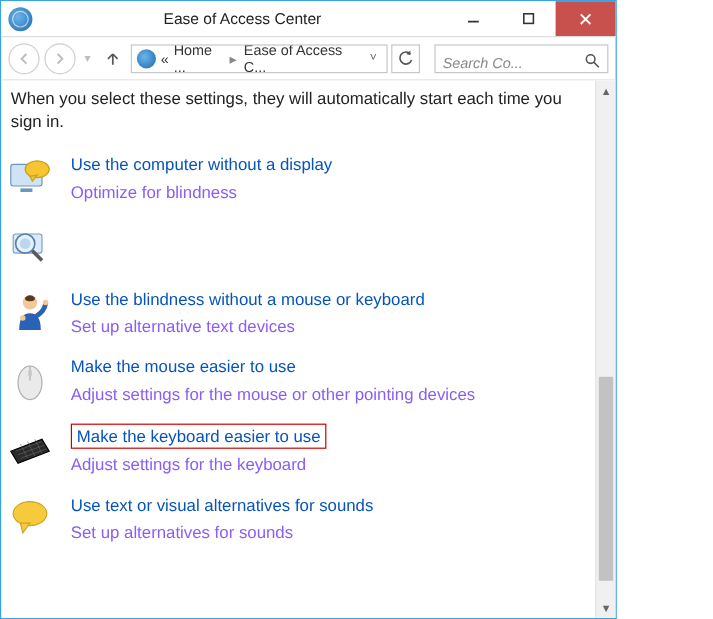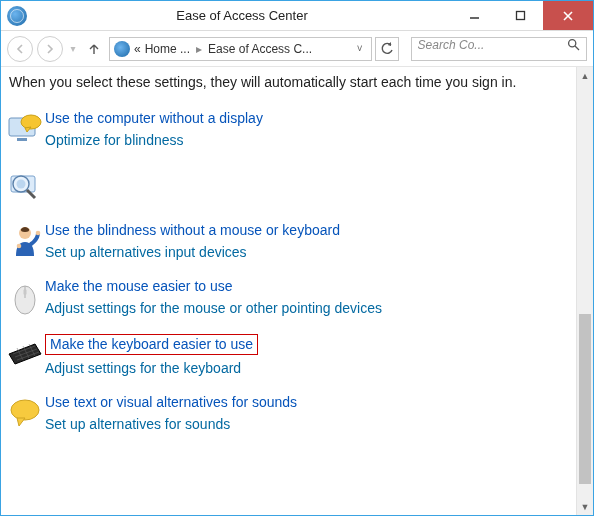--- a/index.html
+++ b/index.html
@@ -1,56 +1,56 @@
 <!DOCTYPE html>
 <html><head>
 <meta charset="utf-8">
 <style>
   * { box-sizing: border-box; margin: 0; padding: 0; font-family: "Segoe UI", Tahoma, sans-serif; }
   html, body { width: 594px; height: 516px; overflow: hidden; background: #fff; }
 
-  .window { width: 594px; height: 516px; border: 1px solid #3aa3e3; display: flex; flex-direction: column; background: #fff; }
+  .window { width: 514px; height: 516px; border: 1px solid #3aa3e3; display: flex; flex-direction: column; background: #fff; }
 
   .titlebar { height: 30px; display: flex; align-items: center; background: #fff; border-bottom: 1px solid #dcdcdc; }
   .titlebar .sysicon { width: 20px; height: 20px; margin: 0 6px; border-radius: 50%; background: radial-gradient(circle at 40% 40%, #6cb4ee, #1a67a6); position: relative; }
   .titlebar .sysicon::after { content:""; position:absolute; inset:3px; border:1px solid rgba(255,255,255,.6); border-radius:50%; }
   .titlebar .title { flex: 1; text-align: center; font-size: 13px; color: #222; }
   .winbtns { display: flex; height: 100%; }
   .winbtn { width: 46px; height: 100%; display: flex; align-items: center; justify-content: center; font-size: 13px; color: #333; }
   .winbtn.close { background: #c8504d; color: #fff; width: 50px; }
 
   .navbar { height: 36px; display: flex; align-items: center; padding: 0 6px; gap: 4px; border-bottom: 1px solid #e5e5e5; }
   .navcircle { width: 26px; height: 26px; border: 1px solid #cfcfcf; border-radius: 50%; display: flex; align-items: center; justify-content: center; color: #bdbdbd; font-size: 13px; }
   .navdrop { width: 12px; color: #bdbdbd; font-size: 10px; text-align: center; }
   .navup { width: 22px; height: 22px; display: flex; align-items: center; justify-content: center; color: #555; font-size: 14px; }
   .addrwrap { flex: 1.4; height: 24px; border: 1px solid #c7c7c7; display: flex; align-items: center; padding: 0 4px; gap: 4px; font-size: 12px; color: #333; overflow: hidden; }
   .addrwrap .addricon { width: 16px; height: 16px; border-radius: 50%; background: radial-gradient(circle at 40% 40%, #6cb4ee, #1a67a6); flex-shrink: 0; }
   .addrwrap .sep { color: #888; padding: 0 2px; }
   .addrspacer { flex: 1; }
   .addrdrop { color: #666; font-size: 10px; padding: 0 4px; }
   .refresh { width: 24px; height: 24px; border: 1px solid #c7c7c7; display: flex; align-items: center; justify-content: center; color: #555; font-size: 13px; margin-left: -1px; }
-  .searchbox { flex: 0.9; height: 24px; border: 1px solid #c7c7c7; display: flex; align-items: flex-start; padding: 0 6px; margin-left: 8px; color: #888; font-size: 12px; }
+  .searchbox { flex: 0.9; height: 24px; border: 1px solid #c7c7c7; display: flex; align-items: flex-end; padding: 0 6px; margin-left: 8px; color: #888; font-size: 12px; }
   .searchbox .ph { flex: 1; font-style: italic; white-space: nowrap; overflow: hidden; text-overflow: ellipsis; }
   .searchbox .mag { color: #555; font-size: 13px; }
 
   .body { flex: 1; display: flex; overflow: hidden; }
   .leftpane { width: 230px; padding: 18px 14px; font-size: 13px; }
   .leftpane .cp-home { color: #0a3e8f; margin-bottom: 26px; }
   .leftpane .signin { display: flex; align-items: center; gap: 8px; color: #0a3e8f; }
   .shield { width: 16px; height: 18px; }
 
   .rightpane { flex: 1; display: flex; }
   .content { flex: 1; padding: 6px 8px 20px 4px; font-size: 14px; color: #222; overflow: hidden; }
   .intro { margin: 0 10px 18px 4px; line-height: 1.35; }
-  .opt { display: flex; margin-bottom: 16px; }
+  .opt { display: flex; gap: 14px; margin-bottom: 16px; align-items: flex-end; }
   .opticon { width: 40px; height: 40px; flex-shrink: 0; display: flex; align-items: center; justify-content: center; }
   .opttext { flex: 1; }
   .optlink { color: #0654ba; line-height: 1.25; }
   .optlink.boxed { display: inline-block; border: 1.5px solid #c00; padding: 1px 4px; }
-  .optdesc { color: #0369a1; margin-top: 4px; line-height: 1.3; }
+  .optdesc { color: #8b5cf6; margin-top: 4px; line-height: 1.3; }
 
   .scrollbar { width: 17px; background: #f0f0f0; display: flex; flex-direction: column; border-left: 1px solid #e3e3e3; }
   .scrollbtn { height: 17px; display: flex; align-items: center; justify-content: center; color: #666; font-size: 9px; }
   .scrolltrack { flex: 1; position: relative; }
   .scrollthumb { position: absolute; left: 2px; right: 2px; top: 230px; height: 170px; background: #c2c2c2; border-radius: 0; }
 </style>
 </head>
 <body>
 
 <div class="window">
@@ -159,21 +159,21 @@
                 <circle cx="20" cy="11" r="6" fill="#f2c79a"></circle>
                 <path d="M16 7 Q20 3 24 7 Q25 10 20 10 Q15 10 16 7 Z" fill="#5a3a1f"></path>
                 <path d="M11 34 Q11 20 20 20 Q29 20 29 34 Z" fill="#2a63b5"></path>
                 <circle cx="14" cy="24" r="2.3" fill="#f2c79a"></circle>
                 <path d="M26 22 Q32 18 33 12" fill="none" stroke="#2a63b5" stroke-width="4" stroke-linecap="round"></path>
                 <circle cx="33" cy="11" r="2.3" fill="#f2c79a"></circle>
               </svg>
           </div>
           <div class="opttext">
             <div class="optlink">Use the blindness without a mouse or keyboard</div>
-            <div class="optdesc">Set up alternatives input devices</div>
+            <div class="optdesc">Set up alternative text devices</div>
           </div>
         </div>
 
         <div class="opt">
           <div class="opticon">
             <svg width="40" height="40" viewBox="0 0 40 40">
                 <ellipse cx="20" cy="22" rx="10" ry="14" fill="#eaeaea" stroke="#aeaeae"></ellipse>
                 <line x1="20" y1="8" x2="20" y2="20" stroke="#aeaeae"></line>
                 <rect x="18.5" y="11" width="3" height="6" rx="1.5" fill="#c8c8c8"></rect>
               </svg>

